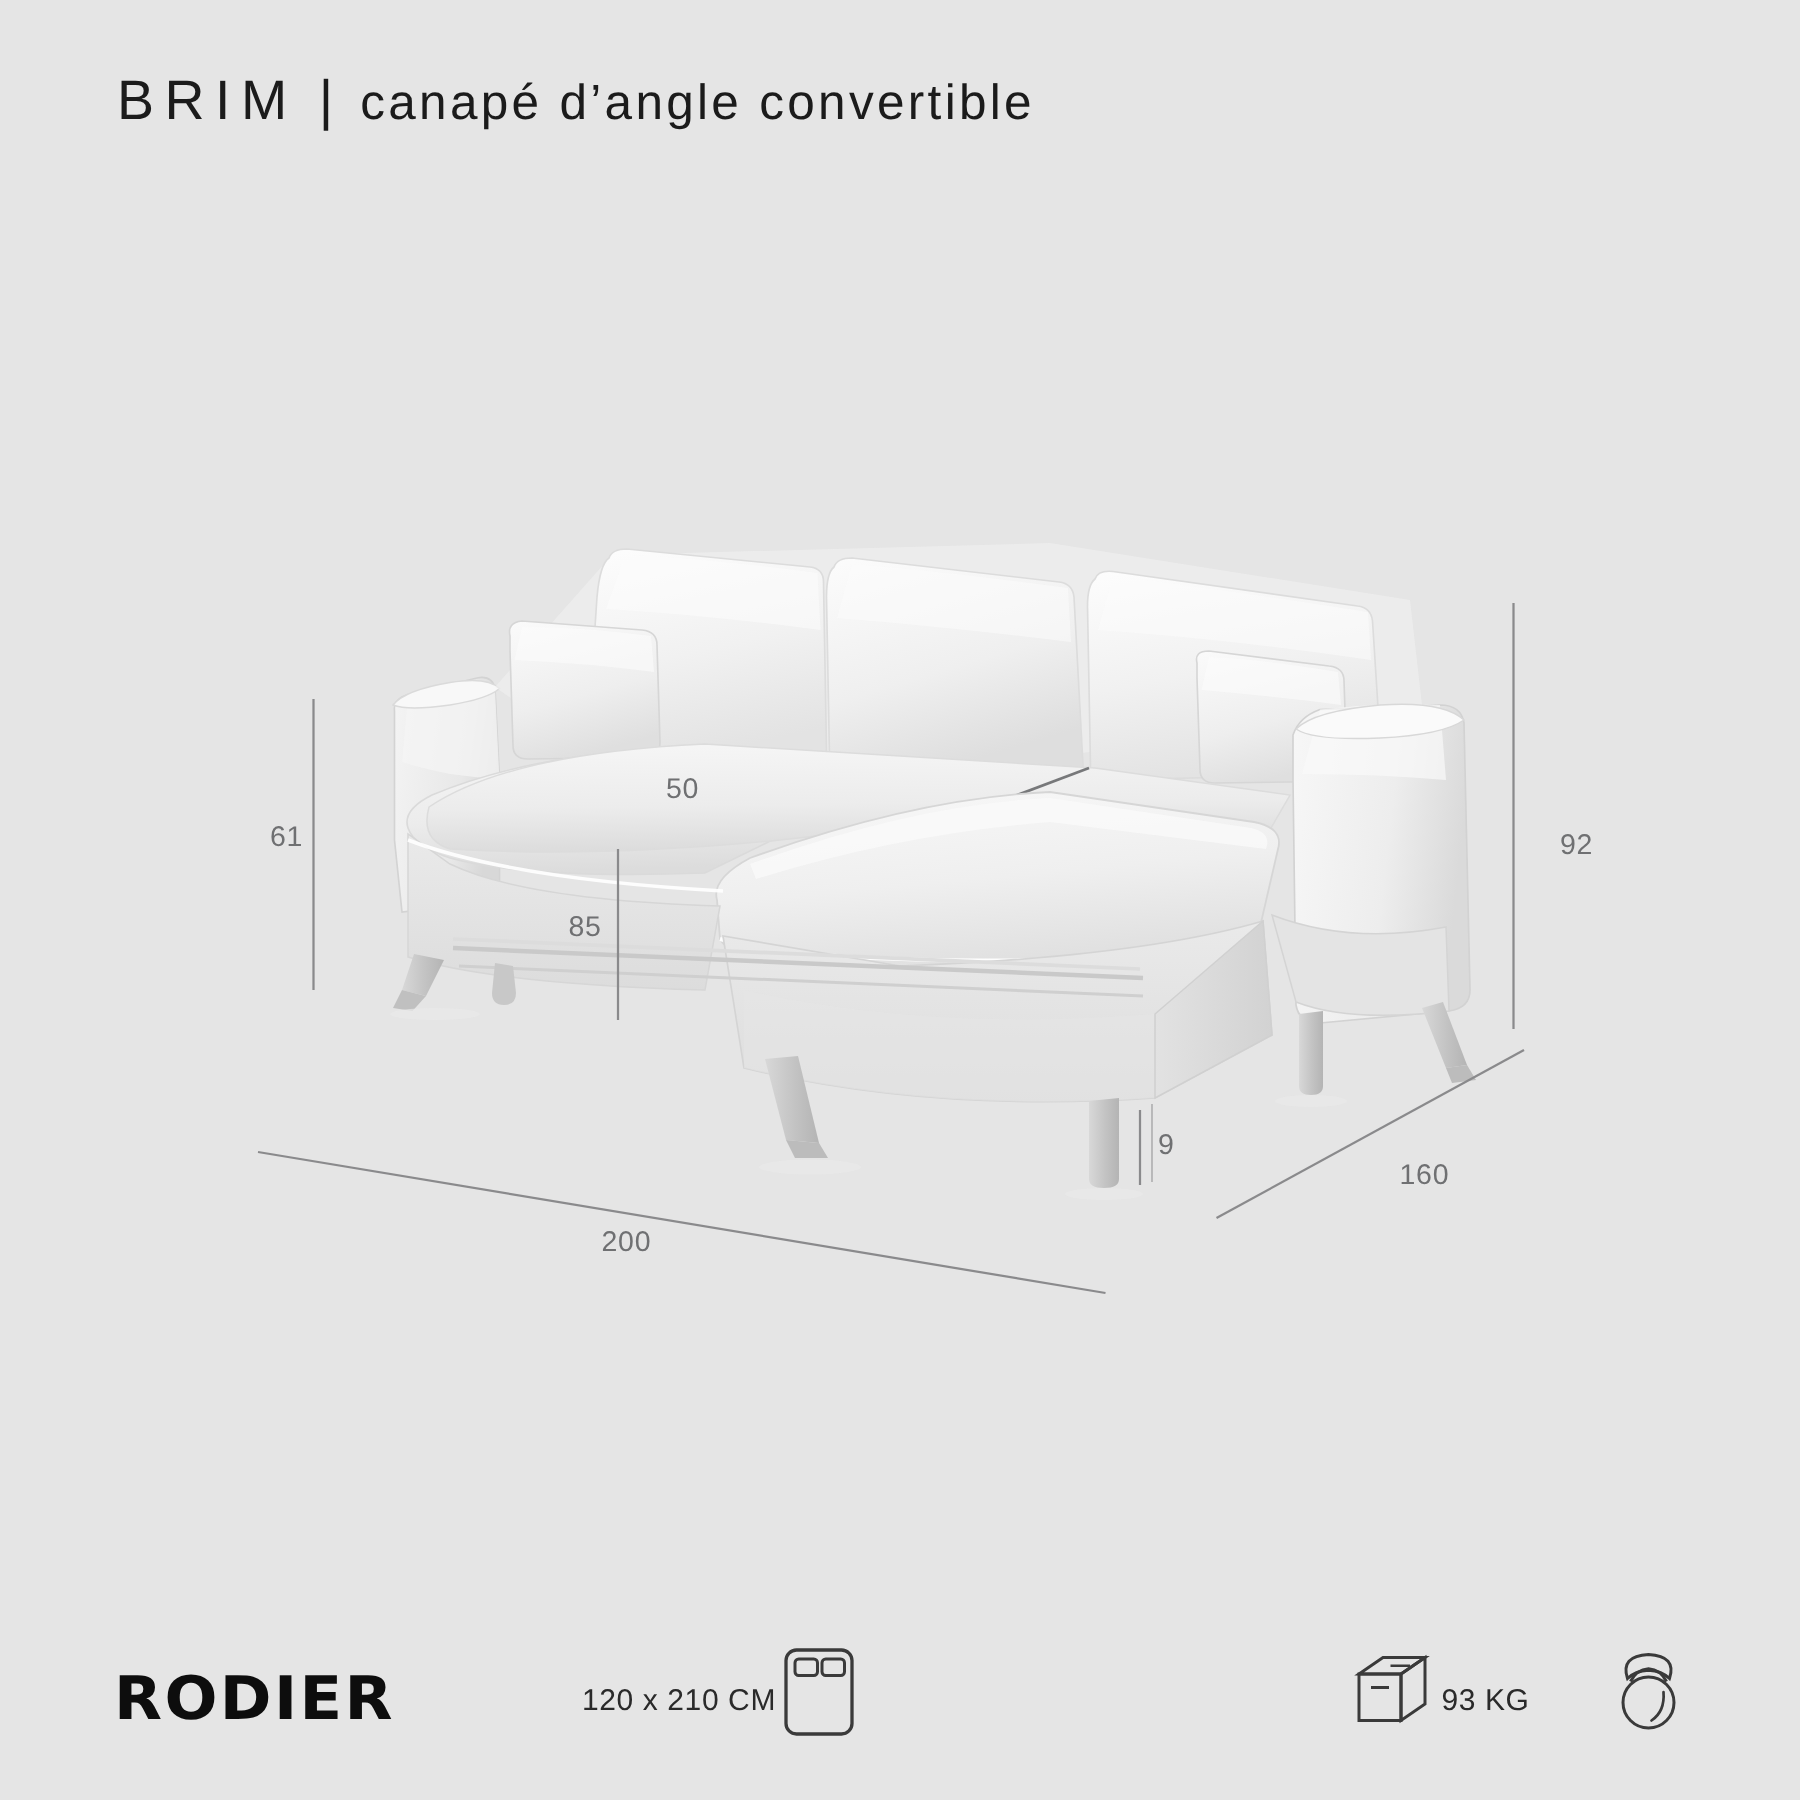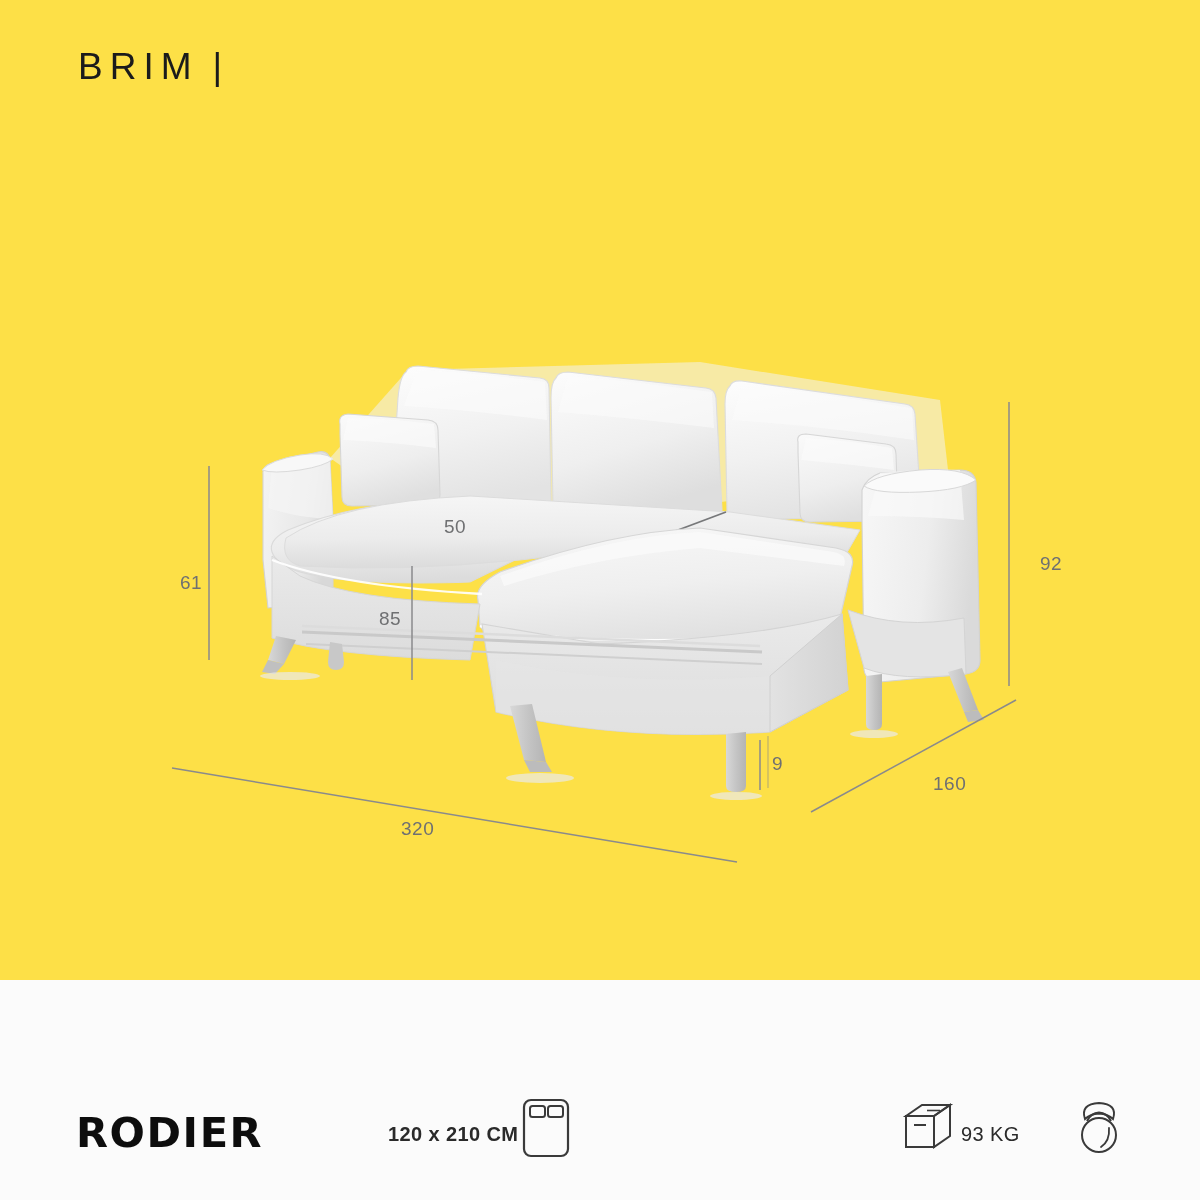--- a/index.html
+++ b/index.html
@@ -4,22 +4,22 @@
 <style>
   * { box-sizing: border-box; margin: 0; padding: 0; }
   html, body {
     width: 1200px; height: 1200px;
     background: #fbfbfb;
     font-family: "Liberation Sans", sans-serif;
     overflow: hidden;
   }
   #page {
     position: relative;
-    width: 1200px; height: 980px;
-    background: #fde047;
+    width: 1200px; height: 1200px;
+    background: #e5e5e5;
   }
 
   
   #header {
     position: absolute;
     left: 78px; top: 46px;
     display: flex; align-items: baseline;
     white-space: nowrap;
   }
   .title-brand {
@@ -51,21 +51,21 @@
 
   
   .dim {
     position: absolute;
     font-size: 19px;
     color: #6f7072;
     letter-spacing: 0.5px;
     font-weight: 400;
     white-space: nowrap;
   }
-  .dim-61 { left: 180px; top: 548px; margin-top: 24px; }
+  .dim-61 { left: 180px; top: 548px; }
   .dim-68 { left: 444px; top: 516px; }
   .dim-45 { left: 379px; top: 608px; }
   .dim-92 { left: 1040px; top: 527px; margin-top: 26px; }
   .dim-230 { left: 401px; top: 818px; }
   .dim-160 { left: 933px; top: 760px; margin-top: 13px; }
   .dim-14 { left: 772px; top: 753px; }
 
   
   #footer {
     position: absolute;
@@ -86,39 +86,40 @@
     transform-origin: left center;
   }
   .spec {
     position: absolute;
     font-size: 20px;
     color: #2a2a2a;
     letter-spacing: 0.4px;
     white-space: nowrap;
     top: 1123px;
   }
-  .spec-bed { left: 388px; font-weight: bold; }
+  .spec-bed { left: 388px; }
   .spec-pack { left: 600px; }
   .spec-weight { left: 961px; }
   .ficon {
     position: absolute;
     top: 1097px;
   }
   .ficon-bed { left: 521px; }
   .ficon-box { left: 900px; }
   .ficon-weight { left: 1072px; }
 </style>
 </head>
 <body>
 
 <div id="page">
 
   <div id="header">
     <span class="title-brand">BRIM</span>
     <span class="title-sep">|</span>
+    <span class="title-desc">canapé d’angle convertible</span>
   </div>
 
   <div id="stage">
     <svg width="1200" height="1060" viewBox="0 0 1200 1060" xmlns="http://www.w3.org/2000/svg">
       <defs>
         <linearGradient id="gBackCushion" x1="0" y1="0" x2="0.25" y2="1">
           <stop offset="0%" stop-color="#fdfdfd"></stop>
           <stop offset="55%" stop-color="#f1f1f1"></stop>
           <stop offset="100%" stop-color="#e3e3e3"></stop>
         </linearGradient>
@@ -268,21 +269,21 @@
 
         <line x1="811" y1="812" x2="1016" y2="700" stroke-width="1.5"></line>
       </g>
     </svg>
   </div>
 
   <div class="dim dim-61">61</div>
   <div class="dim dim-68">50</div>
   <div class="dim dim-45">85</div>
   <div class="dim dim-92">92</div>
-  <div class="dim dim-230">320</div>
+  <div class="dim dim-230">200</div>
   <div class="dim dim-160">160</div>
   <div class="dim dim-14">9</div>
 
   <div id="footer"></div>
 
   <div id="logo">RODIER</div>
 
   <div class="spec spec-bed">120 x 210 CM</div>
 
   <div class="ficon ficon-bed">

